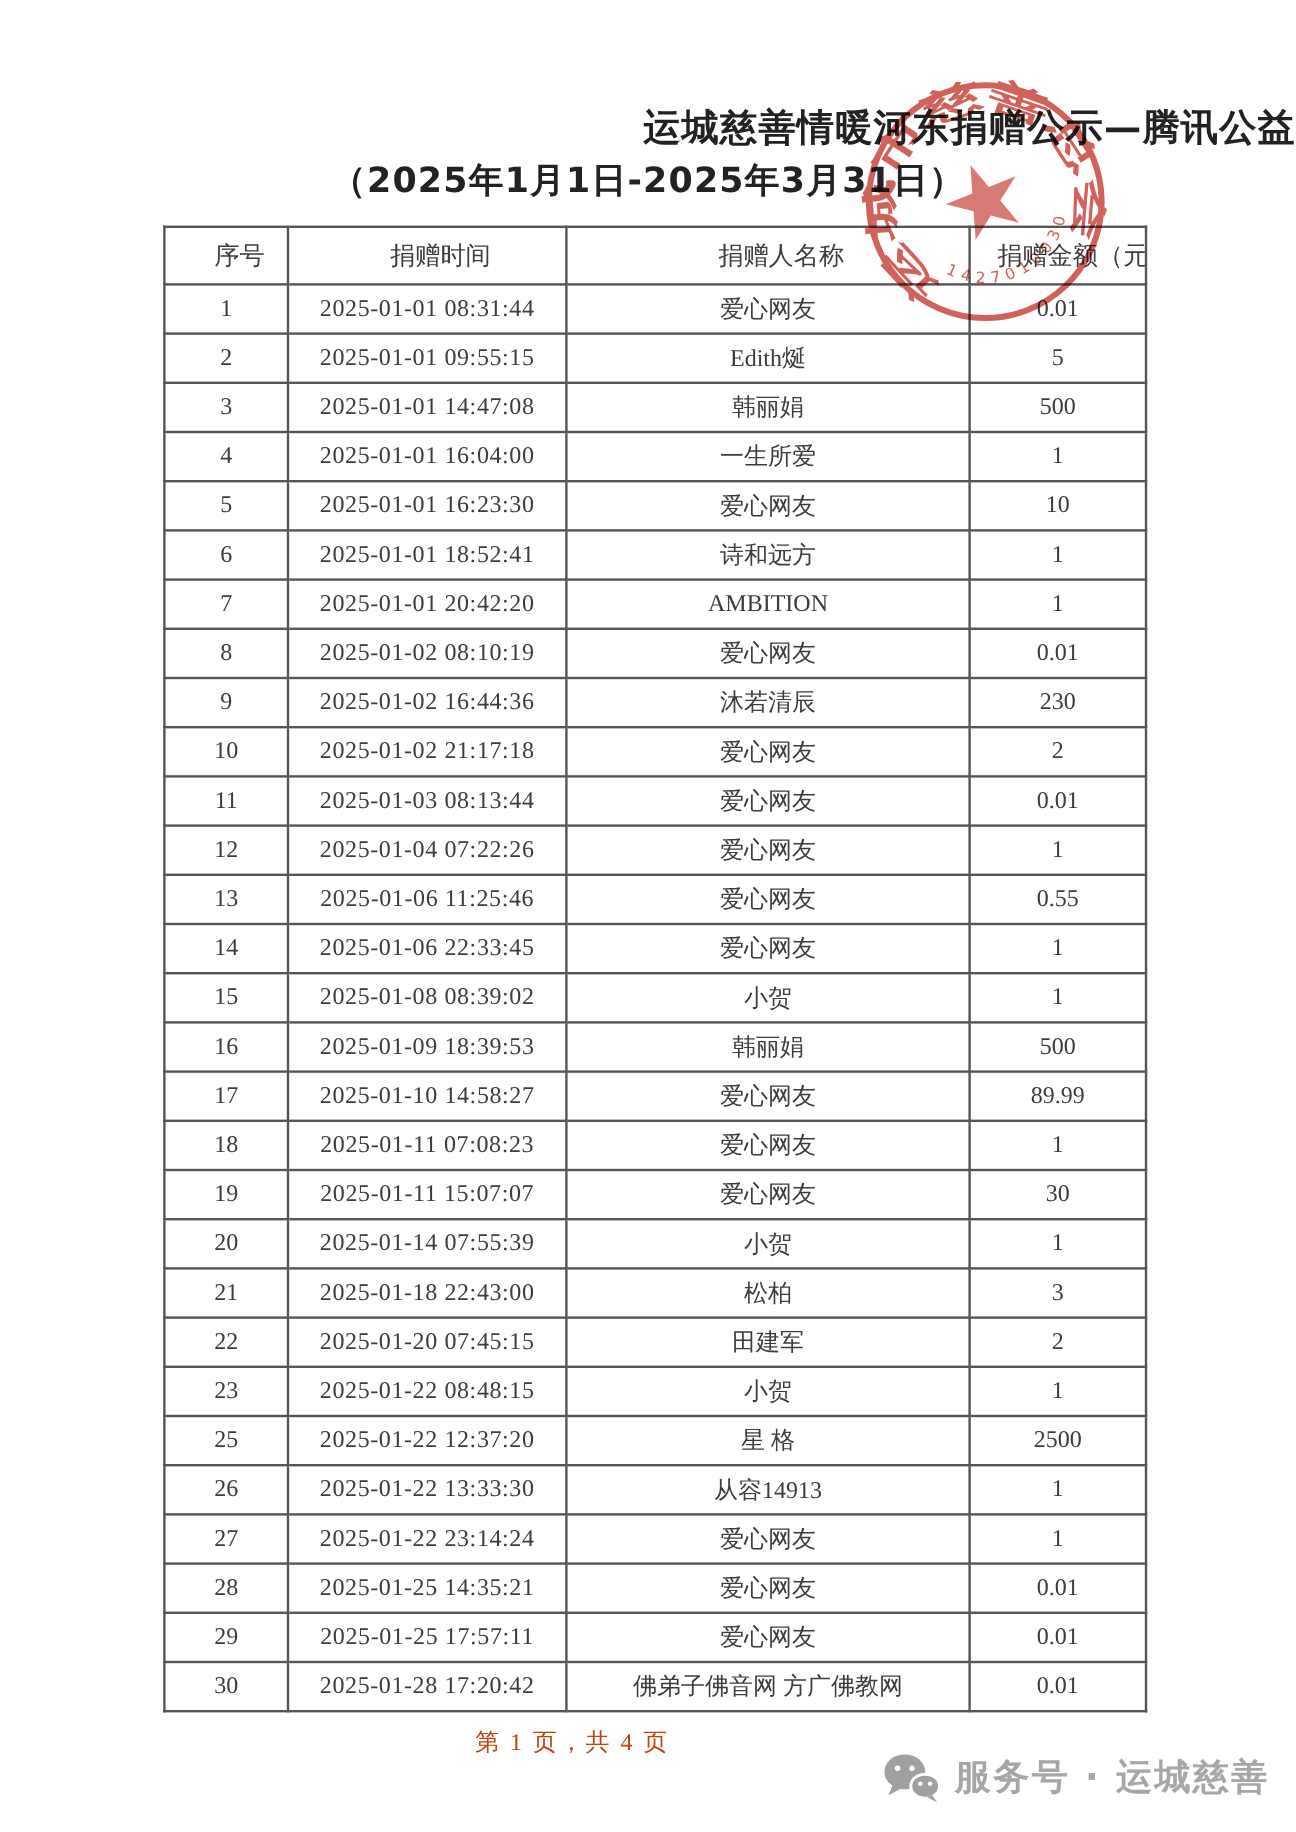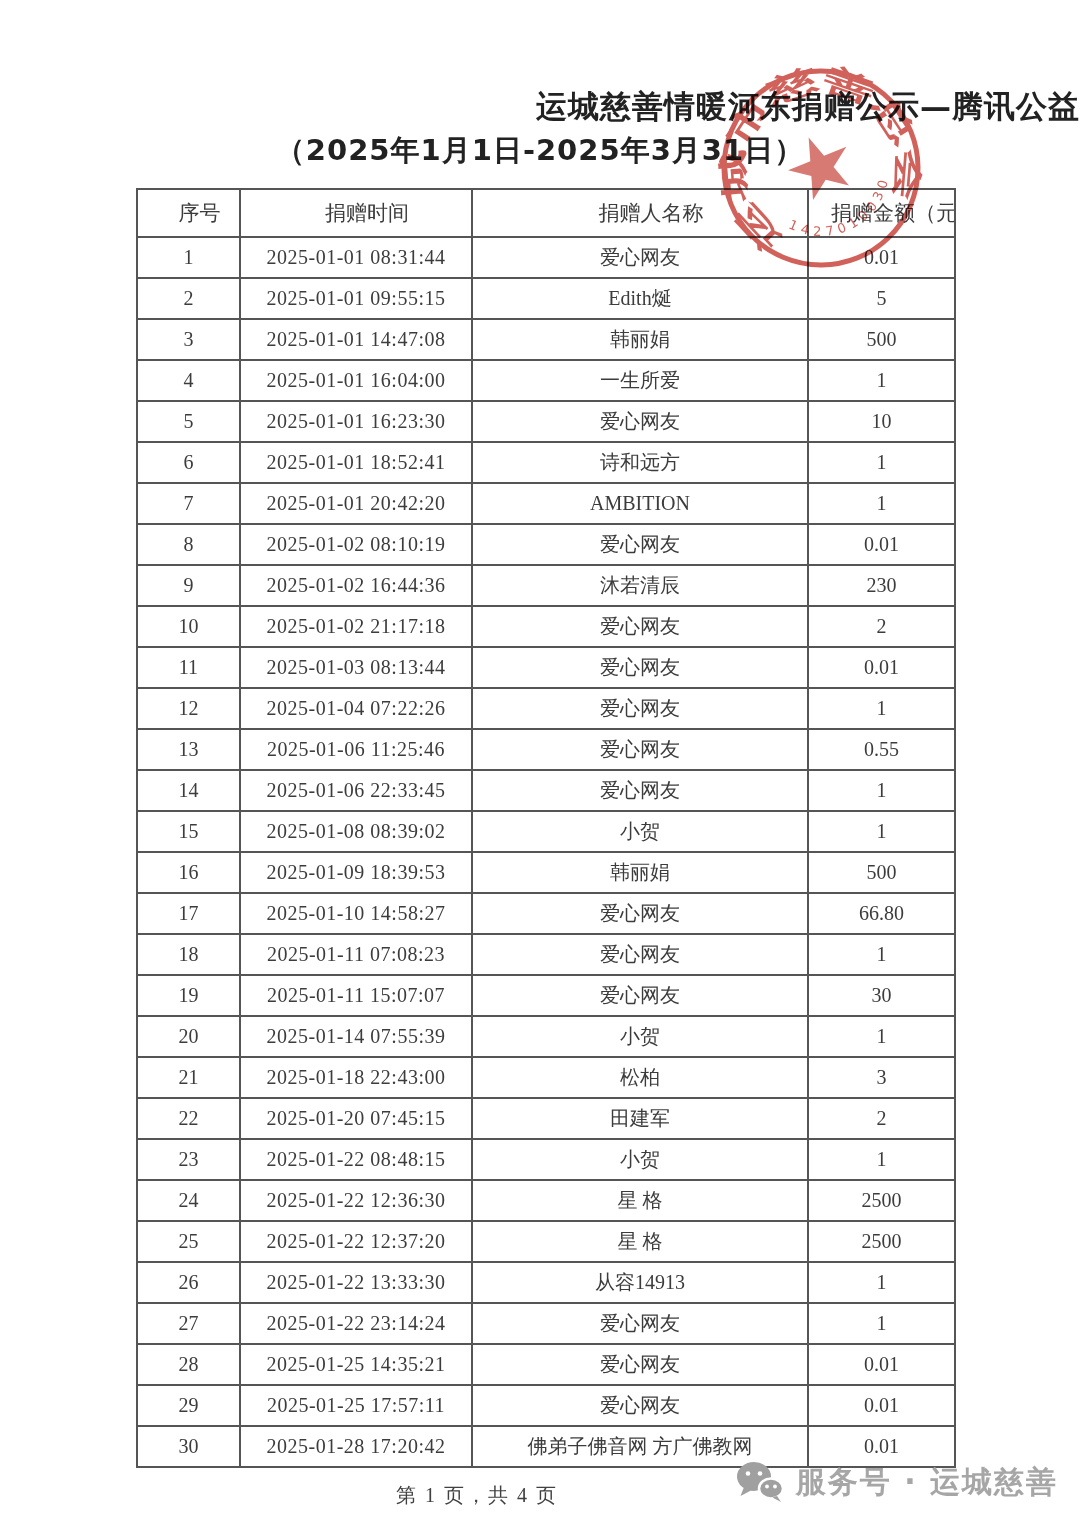--- a/index.html
+++ b/index.html
@@ -47,26 +47,26 @@
   table.donations td { height: 39px; }
   col.c-idx    { width: 103px; }
   col.c-time   { width: 232px; }
   col.c-donor  { width: 336px; }
   col.c-amount { width: 147px; }
   td[data-name="cell-time"] { letter-spacing: 0.5px; }
 
   .page-footer {
     position: absolute; top: 1438px; left: 0; width: 954px;
     text-align: center;
-    font-size: 20px; color: #404040; letter-spacing: 2px; margin-top: 44px;
+    font-size: 20px; color: #c2410c; letter-spacing: 2px;
   }
 
   .wechat-badge {
     position: absolute; top: 1461px; right: 22px;
-    display: flex; align-items: center; gap: 12px;
+    display: flex; align-items: flex-start; gap: 12px;
     color: #a6a6a6;
     font-family: "DejaVu Sans", sans-serif;
     font-weight: 600; font-size: 30px; letter-spacing: 2px;
   }
   .wechat-badge svg { display: block; }
 
   .seal {
     position: absolute; left: 696px; top: 46px;
     width: 250px; height: 250px;
     mix-blend-mode: multiply;
@@ -191,21 +191,21 @@
         <tr data-name="table-row">
           <td data-name="cell-index">16</td>
           <td data-name="cell-time">2025-01-09 18:39:53</td>
           <td data-name="cell-donor">韩丽娟</td>
           <td data-name="cell-amount">500</td>
         </tr>
         <tr data-name="table-row">
           <td data-name="cell-index">17</td>
           <td data-name="cell-time">2025-01-10 14:58:27</td>
           <td data-name="cell-donor">爱心网友</td>
-          <td data-name="cell-amount">66.80</td>
+          <td data-name="cell-amount">89.99</td>
         </tr>
         <tr data-name="table-row">
           <td data-name="cell-index">18</td>
           <td data-name="cell-time">2025-01-11 07:08:23</td>
           <td data-name="cell-donor">爱心网友</td>
           <td data-name="cell-amount">1</td>
         </tr>
         <tr data-name="table-row">
           <td data-name="cell-index">19</td>
           <td data-name="cell-time">2025-01-11 15:07:07</td>
@@ -228,26 +228,20 @@
           <td data-name="cell-index">22</td>
           <td data-name="cell-time">2025-01-20 07:45:15</td>
           <td data-name="cell-donor">田建军</td>
           <td data-name="cell-amount">2</td>
         </tr>
         <tr data-name="table-row">
           <td data-name="cell-index">23</td>
           <td data-name="cell-time">2025-01-22 08:48:15</td>
           <td data-name="cell-donor">小贺</td>
           <td data-name="cell-amount">1</td>
-        </tr>
-        <tr data-name="table-row">
-          <td data-name="cell-index">24</td>
-          <td data-name="cell-time">2025-01-22 12:36:30</td>
-          <td data-name="cell-donor">星 格</td>
-          <td data-name="cell-amount">2500</td>
         </tr>
         <tr data-name="table-row">
           <td data-name="cell-index">25</td>
           <td data-name="cell-time">2025-01-22 12:37:20</td>
           <td data-name="cell-donor">星 格</td>
           <td data-name="cell-amount">2500</td>
         </tr>
         <tr data-name="table-row">
           <td data-name="cell-index">26</td>
           <td data-name="cell-time">2025-01-22 13:33:30</td>

